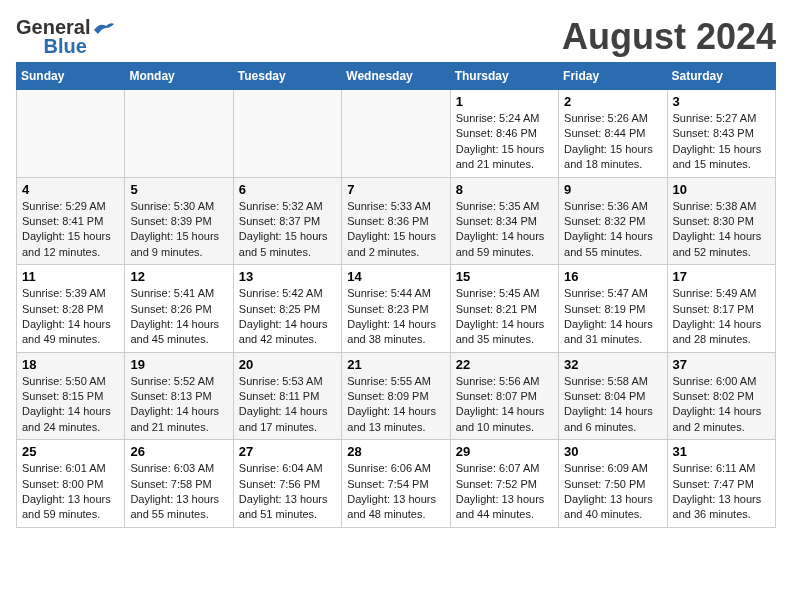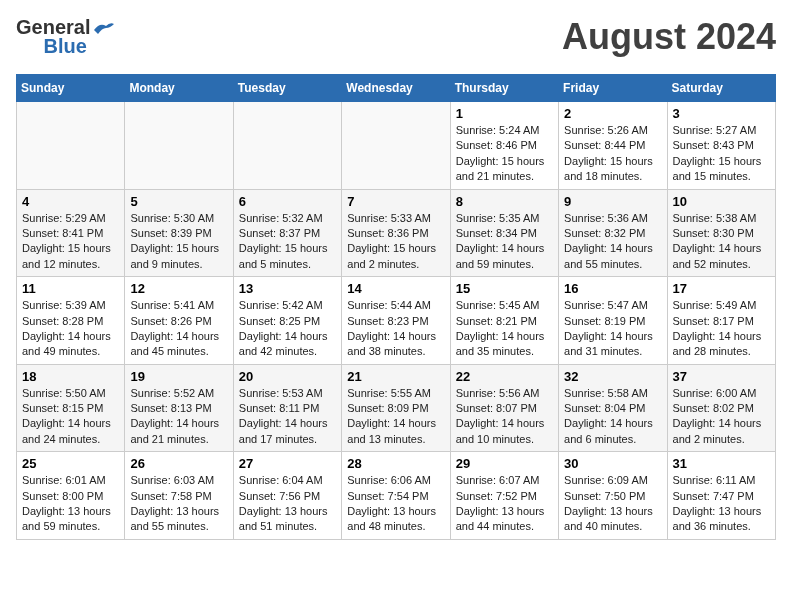--- a/index.html
+++ b/index.html
@@ -26,21 +26,21 @@
     .logo {
       float: left;
       display: flex;
       flex-direction: column;
       align-items: center;
     }
     .clearfix::after { content: ''; display: table; clear: both; }
     table {
       width: 100%;
       border-collapse: collapse;
-      margin-top: 12px;
+      margin-top: 0;
       font-size: 11px;
       border-radius: 22px;
     }
     thead tr th {
       background-color: #2b6cb0;
       color: #fff;
       padding: 6px 4px;
       text-align: left;
       font-size: 12px;
       font-weight: bold;

